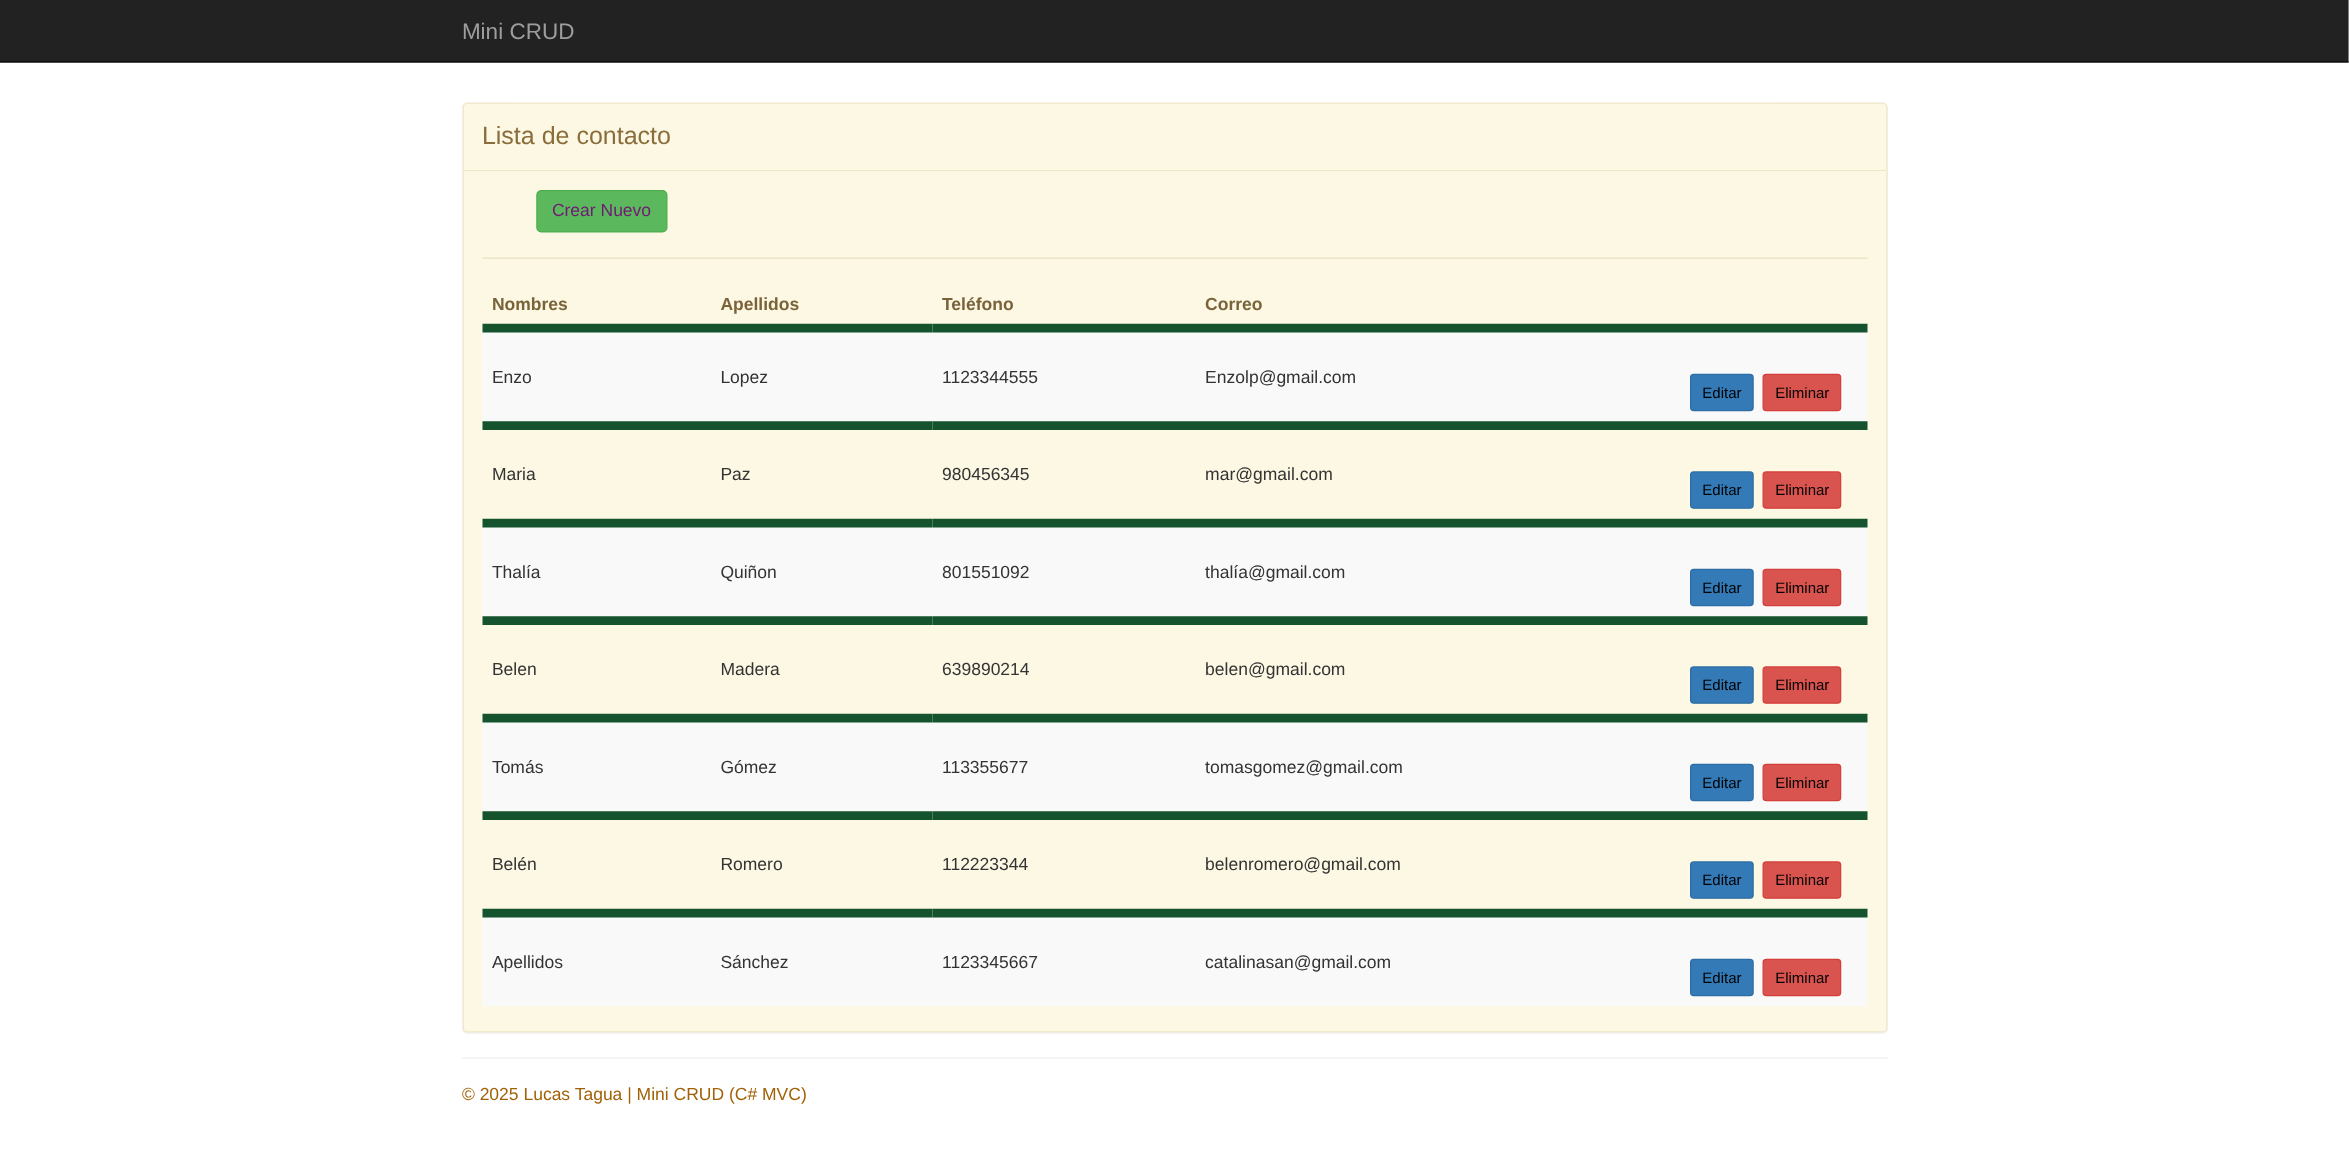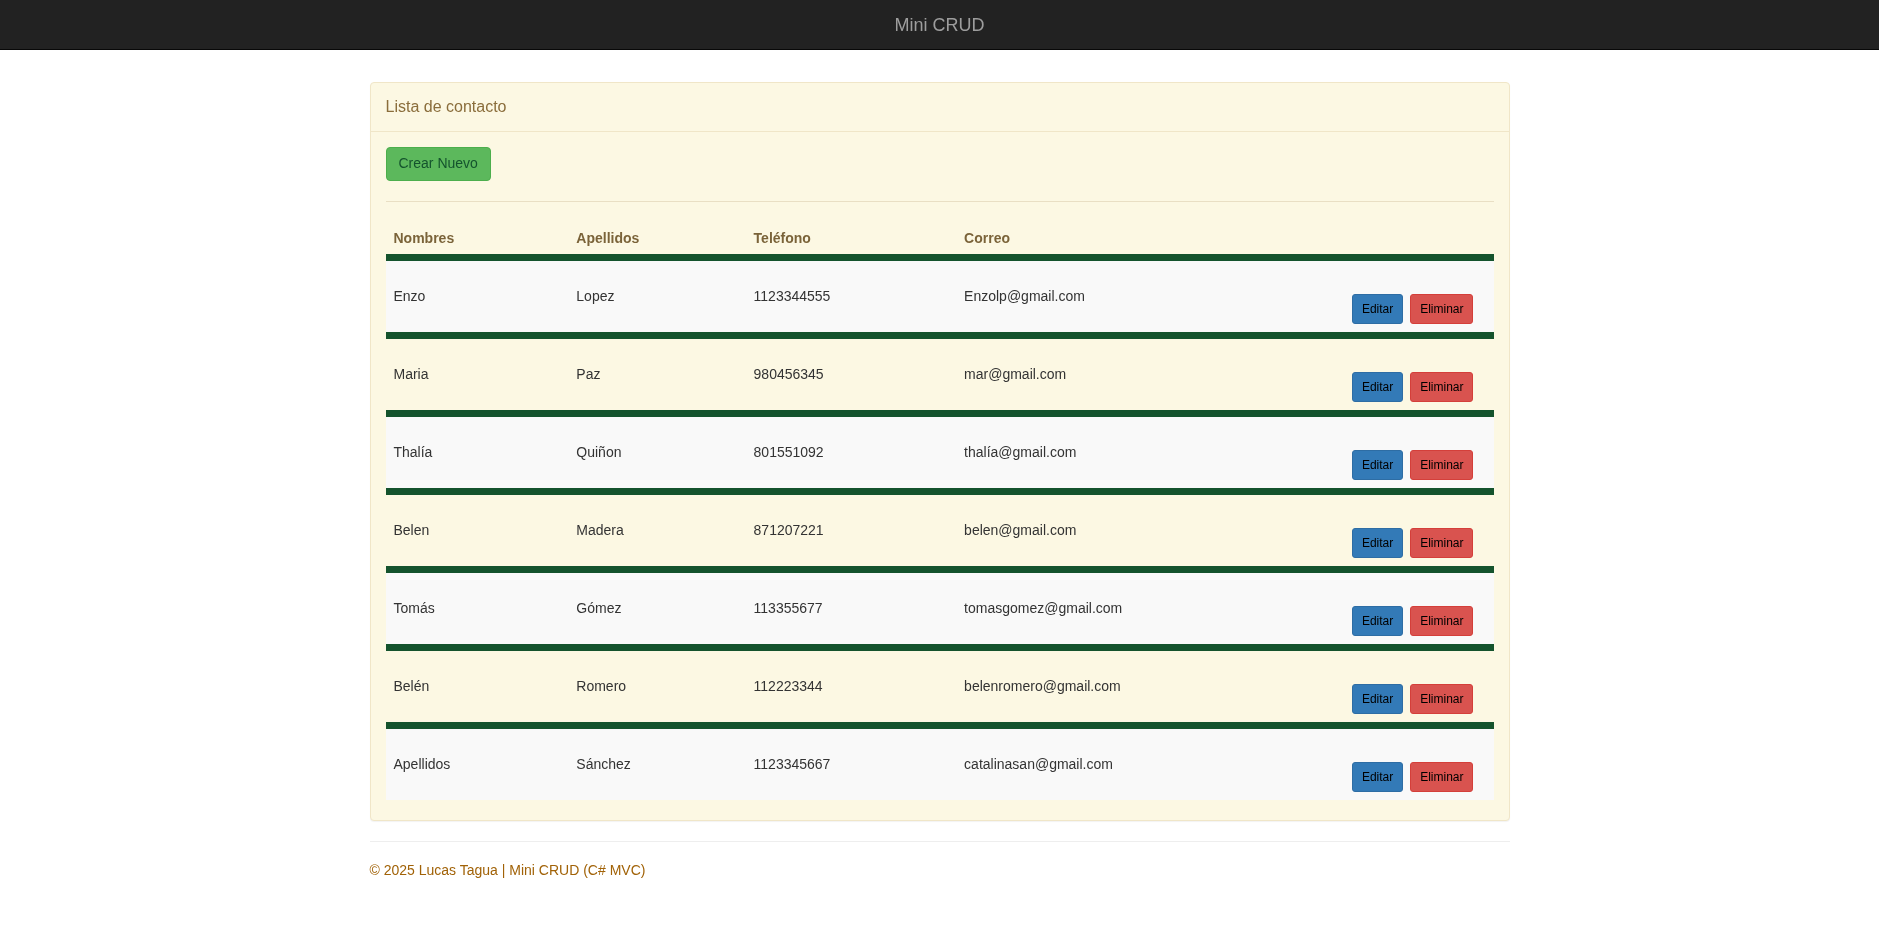--- a/index.html
+++ b/index.html
@@ -14,60 +14,61 @@
   .navbar {
     height: 50px;
     background: #222222;
     border-bottom: 1px solid #080808;
   }
   .container {
     width: 1170px;
     margin: 0 auto;
     padding: 0 15px;
   }
-  .navbar .container { display: flex; align-items: center; height: 100%; justify-content: center; }
+  .navbar .container { display: flex; align-items: center; height: 100%; }
   .navbar-brand {
     color: #9d9d9d;
     font-size: 18px;
     line-height: 20px;
     text-decoration: none;
     cursor: pointer;
   }
   .panel {
     margin-top: 32px;
     background: #fcf8e3;
     border: 1px solid #f0e6c8;
     border-radius: 4px;
     box-shadow: 0 1px 1px rgba(0,0,0,.05);
     margin-bottom: 20px;
   }
   .panel-heading {
     padding: 15px;
     border-bottom: 1px solid #f0e6c8;
     color: #8a6d3b;
-    font-size: 16px;
+    font-size: 20px;
     border-radius: 3px 3px 0 0;
   }
   .panel-body { padding: 15px; }
   .btn {
     display: inline-block;
     border-radius: 4px;
     cursor: pointer;
     text-align: center;
     vertical-align: middle;
     font-family: inherit;
     white-space: nowrap;
   }
   .btn-success {
     background: #5cb85c;
     border: 1px solid #4cae4c;
-    color: #14532d;
+    color: #701a75;
     padding: 6px 12px;
     font-size: 14px;
     line-height: 1.42857;
+    margin-left: 43px;
   }
   .btn-sm {
     padding: 5px 9px;
     font-size: 12px;
     line-height: 1.5;
     border-radius: 3px;
     color: #000000;
     margin-top: 25px;
   }
   .btn-primary { background: #337ab7; border: 1px solid #2e6da4; }
@@ -171,21 +172,21 @@
     <td>801551092</td>
     <td>thalía@gmail.com</td>
     <td class="actions-cell">
       <button class="btn btn-sm btn-primary">Editar</button>
       <button class="btn btn-sm btn-danger">Eliminar</button>
     </td>
   </tr>
             <tr>
     <td>Belen</td>
     <td>Madera</td>
-    <td>871207221</td>
+    <td>639890214</td>
     <td>belen@gmail.com</td>
     <td class="actions-cell">
       <button class="btn btn-sm btn-primary">Editar</button>
       <button class="btn btn-sm btn-danger">Eliminar</button>
     </td>
   </tr>
             <tr>
     <td>Tomás</td>
     <td>Gómez</td>
     <td>113355677</td>

